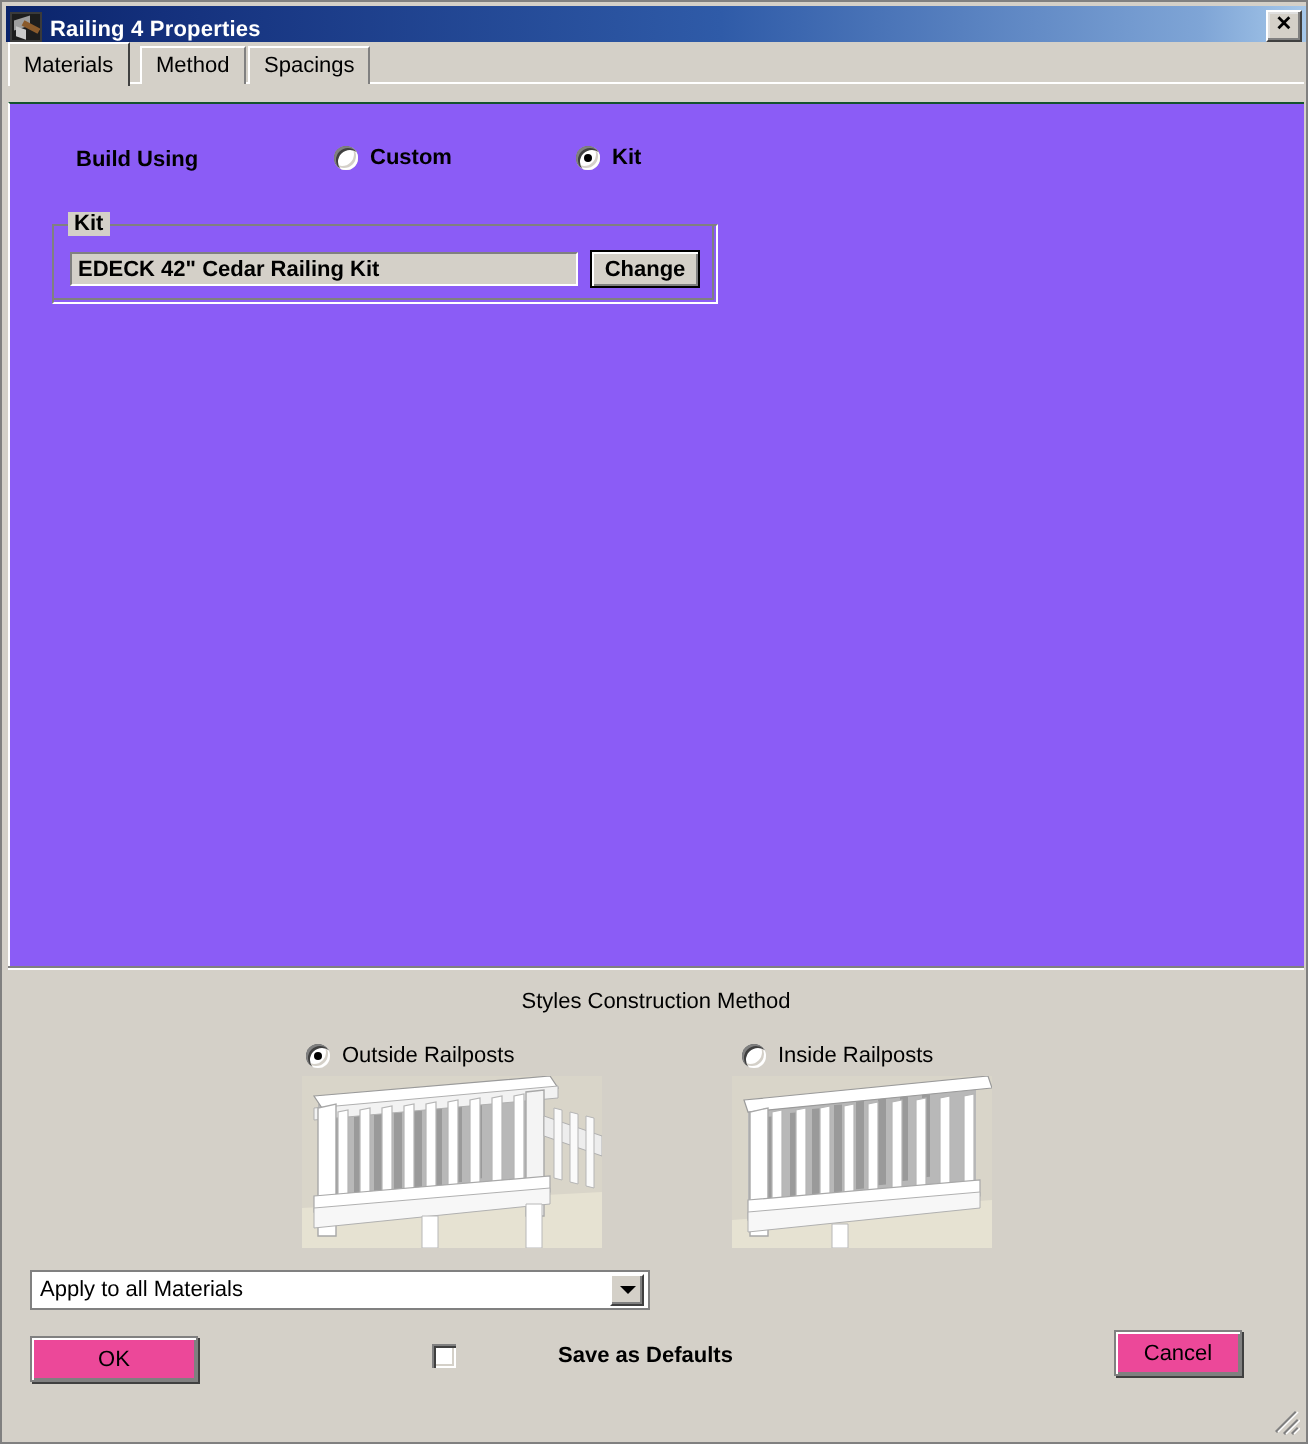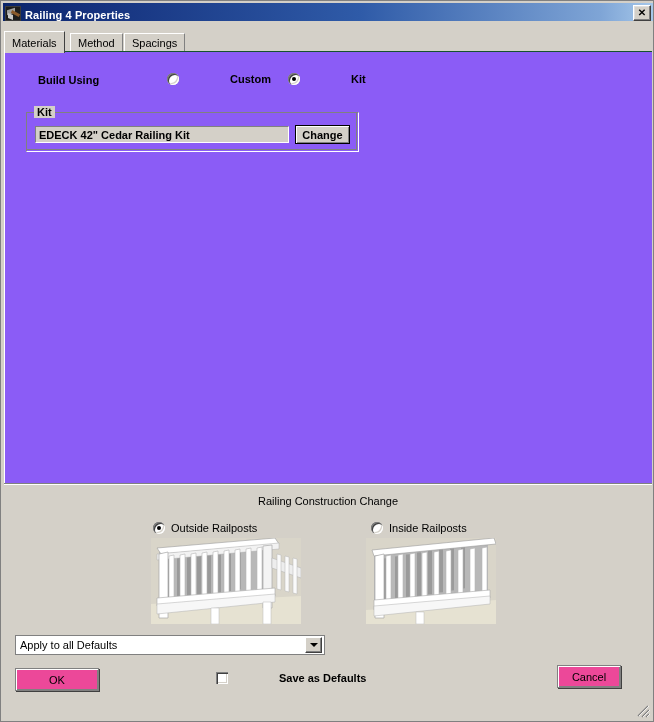--- a/index.html
+++ b/index.html
@@ -99,21 +99,21 @@
     line-height: 1;
     cursor: default;
     flex: 0 0 auto;
     font-family: "Liberation Sans", sans-serif;
   }
 
   
   #tabstrip {
     position: absolute;
     left: 3px;
-    top: 30px;
+    top: 20px;
     width: 648px;
     height: 21px;
   }
   .tab {
     position: absolute;
     top: 2px;
     height: 19px;
     background: #d4d0c8;
     border-top: 1px solid #ffffff;
     border-left: 1px solid #ffffff;
@@ -194,21 +194,21 @@
     top: 4px;
     width: 4px;
     height: 4px;
     border-radius: 50%;
     background: #000000;
   }
   .radio-label {
     font-size: 11px;
     color: #000000;
   }
-  .radio-label.bold { font-weight: bold; margin-left: 45px; }
+  .radio-label.bold { font-weight: bold; }
 
   
   #kit-group {
     position: absolute;
     left: 21px;
     top: 60px;
     width: 333px;
     height: 40px;
     border: 1px solid #808080;
     border-right-color: #ffffff;
@@ -438,21 +438,21 @@
       <div id="kit-group-inner"></div>
       <div id="kit-legend">Kit</div>
       <div id="kit-field">EDECK 42" Cedar Railing Kit</div>
       <div id="change-button">Change</div>
     </div>
 
   </div>
 
   <div id="separator"></div>
 
-  <div id="section-title">Railing Construction Change</div>
+  <div id="section-title">Styles Construction Method</div>
 
   <div class="radio-row" style="left:152px; top:521px;">
     <span class="radio-dot checked"></span>
     <span class="radio-label">Outside Railposts</span>
   </div>
 
   <div class="radio-row" style="left:370px; top:521px;">
     <span class="radio-dot"></span>
     <span class="radio-label">Inside Railposts</span>
   </div>
@@ -529,21 +529,21 @@
         <path d="M116 10 L116 64 L121 64 L121 9 Z" fill="#ffffff"></path>
       </g>
       <path d="M9 18 L9 80 L18 80 L18 16 Z" fill="#ffffff" stroke="#a8a8a8" stroke-width="0.7"></path>
       <path d="M8 62 L124 52 L124 60 L8 72 Z" fill="#ffffff" stroke="#a8a8a8" stroke-width="0.6"></path>
       <path d="M8 68 L124 58 L124 66 L8 78 Z" fill="#f7f7f7" stroke="#b0b0b0" stroke-width="0.5"></path>
       <path d="M50 74 L58 74 L58 86 L50 86 Z" fill="#ffffff" stroke="#b8b8b8" stroke-width="0.5"></path>
     </svg>
   </div>
 
   <div id="combo">
-    <div id="combo-text">Apply to all Defaults</div>
+    <div id="combo-text">Apply to all Materials</div>
     <div id="combo-arrow">
         <span class="tri"></span>
       </div>
   </div>
 
   <div id="ok-button" class="dlg-button">OK</div>
   <div id="cancel-button" class="dlg-button">Cancel</div>
 
   <div id="save-defaults">
     <span class="checkbox-box"></span>

